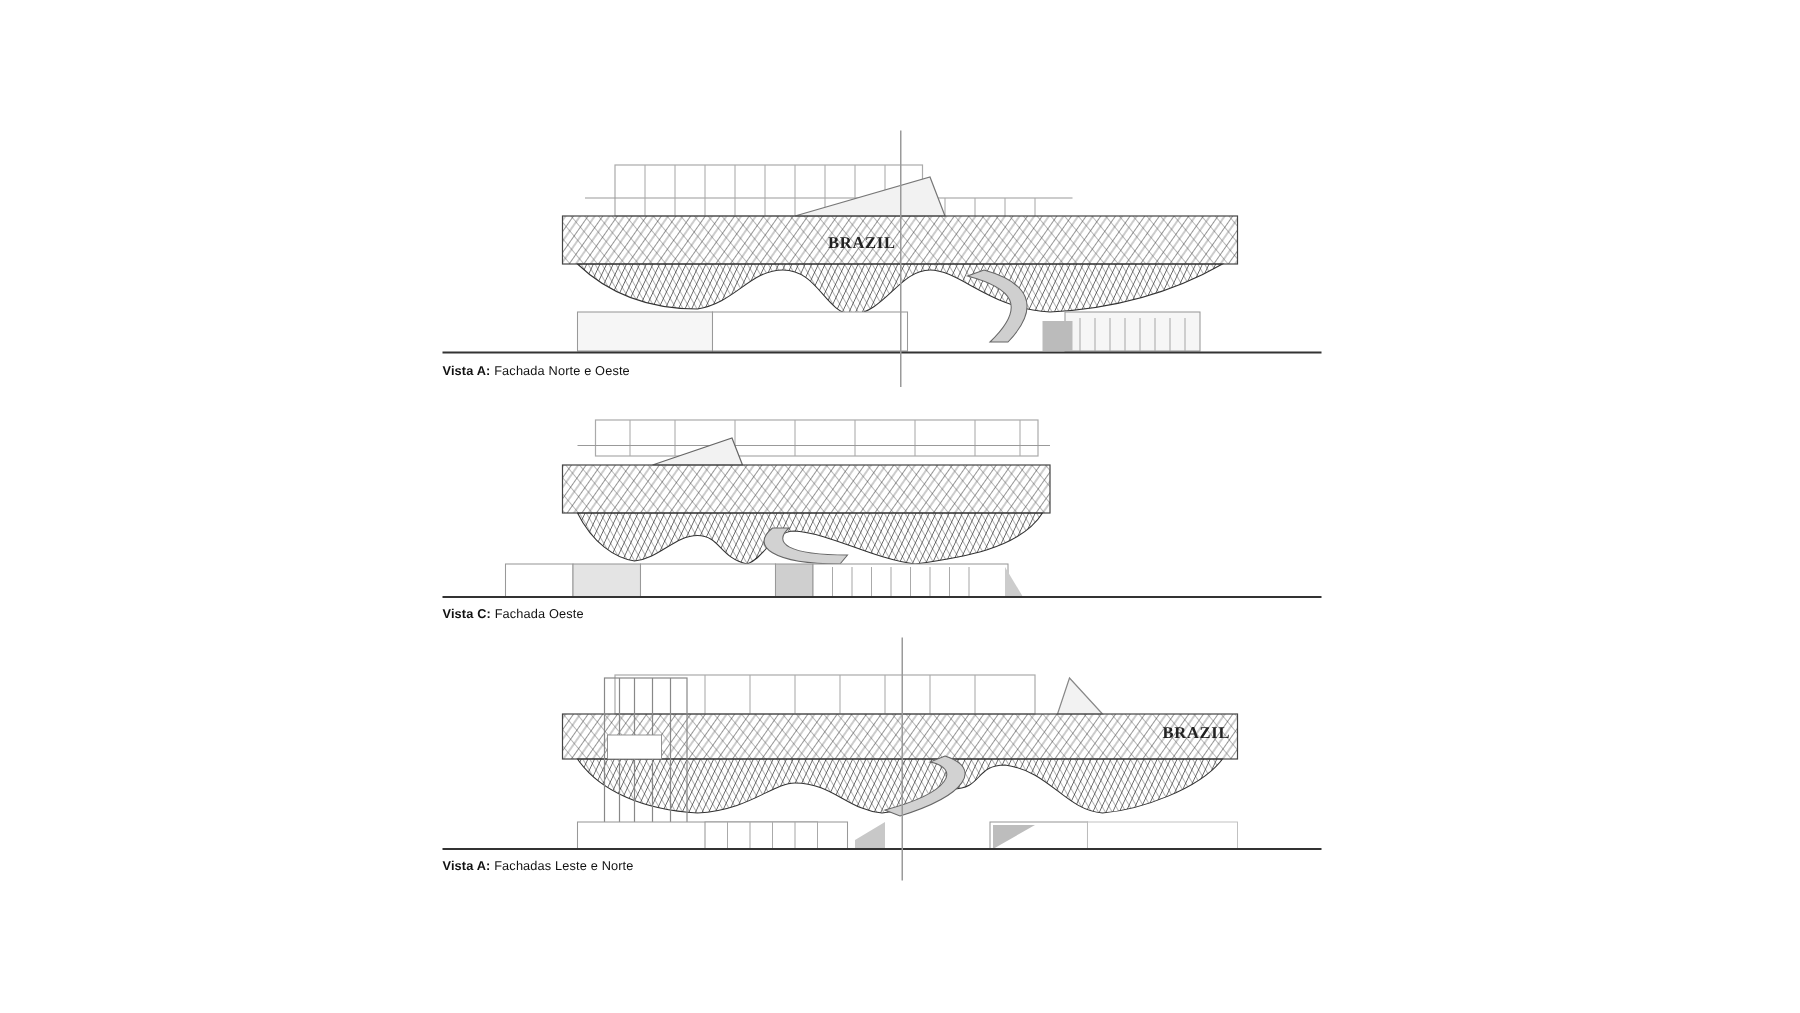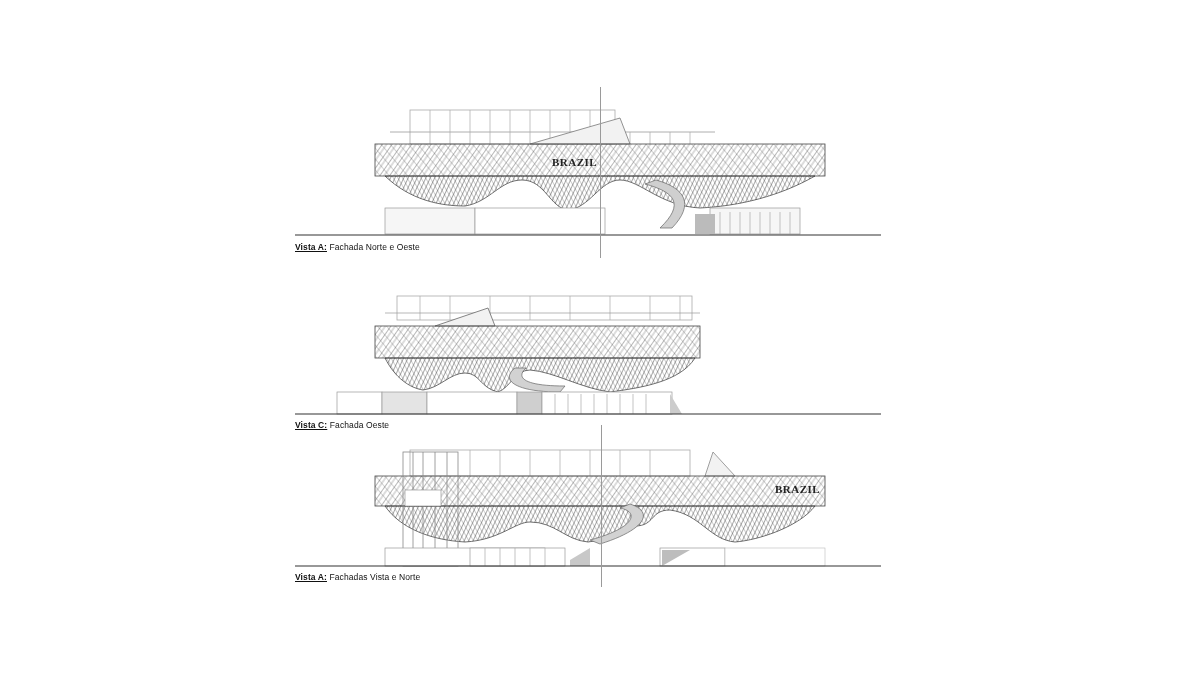--- a/index.html
+++ b/index.html
@@ -1,21 +1,21 @@
 <!DOCTYPE html>
 <html><head>
 <meta charset="utf-8">
 <style>
   html,body{margin:0;padding:0;background:#ffffff;}
   body{width:1200px;height:675px;position:relative;overflow:hidden;font-family:"Liberation Sans",sans-serif;}
   .sheet{position:absolute;left:0;top:0;width:1200px;height:577px;}
   .elev{position:absolute;left:290px;width:600px;}
   .elev svg{position:absolute;left:0;top:0;}
   .caption{position:absolute;left:5px;font-size:8.5px;color:#111;white-space:nowrap;letter-spacing:0.1px;}
-  .caption .lbl{font-weight:bold;text-decoration:underline;}
+  .caption .lbl{font-weight:bold;}
   .axis{position:absolute;width:1px;background:#9a9a9a;}
 </style>
 </head>
 <body>
 
 <div class="sheet">
 
   <div class="elev" style="top:80px;height:180px;">
     <svg width="600" height="160" viewBox="0 0 600 160">
       <defs>
@@ -80,21 +80,21 @@
     </svg>
     <text></text>
     <div style="position:absolute;left:262px;top:76px;font-family:'Liberation Serif',serif;font-size:11px;font-weight:bold;color:#222;letter-spacing:0.5px;">BRAZIL</div>
     <div class="caption" style="top:162px;">
       <span class="lbl">Vista A:</span>
       <span>Fachada Norte e Oeste</span>
     </div>
   </div>
   <div class="axis" style="left:600px;top:87px;height:171px;"></div>
 
-  <div class="elev" style="top:288px;height:150px;">
+  <div class="elev" style="top:272px;height:150px;">
     <svg width="600" height="130" viewBox="0 0 600 130">
 
       <rect x="107" y="8" width="295" height="24" fill="none" stroke="#aaa" stroke-width="0.8"></rect>
       <g stroke="#aaa" stroke-width="0.7">
         <line x1="130" y1="8" x2="130" y2="32"></line>
           <line x1="160" y1="8" x2="160" y2="32"></line>
         <line x1="200" y1="8" x2="200" y2="32"></line>
           <line x1="240" y1="8" x2="240" y2="32"></line>
         <line x1="280" y1="8" x2="280" y2="32"></line>
           <line x1="320" y1="8" x2="320" y2="32"></line>
@@ -179,18 +179,18 @@
       </g>
       <polygon points="280,120 300,108 300,126 280,126" fill="#c8c8c8"></polygon>
       <rect x="370" y="108" width="65" height="18" fill="#fff" stroke="#999" stroke-width="0.7"></rect>
       <polygon points="372,110 400,110 372,126" fill="#bdbdbd"></polygon>
       <rect x="435" y="108" width="100" height="18" fill="#fff" stroke="#bbb" stroke-width="0.6"></rect>
       <line x1="5" y1="126" x2="591" y2="126" stroke="#333" stroke-width="1.2"></line>
     </svg>
     <div style="position:absolute;left:485px;top:43px;font-family:'Liberation Serif',serif;font-size:11px;font-weight:bold;color:#222;letter-spacing:0.5px;">BRAZIL</div>
     <div class="caption" style="top:132px;">
       <span class="lbl">Vista A:</span>
-      <span>Fachadas Vista e Norte</span>
+      <span>Fachadas Leste e Norte</span>
     </div>
   </div>
   <div class="axis" style="left:601px;top:425px;height:162px;"></div>
 
 </div>
 
 </body></html>

